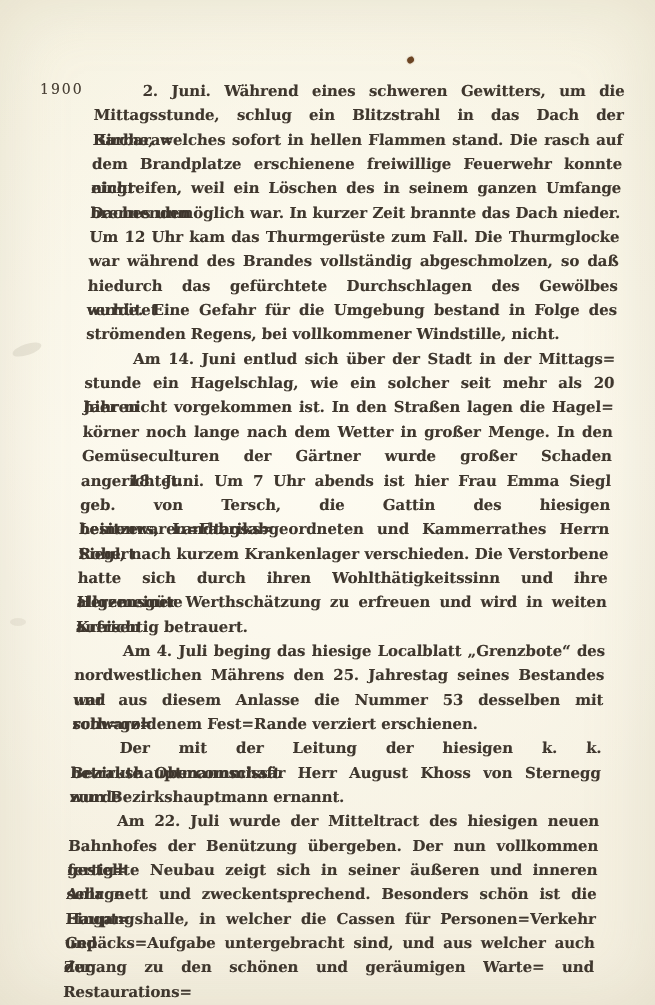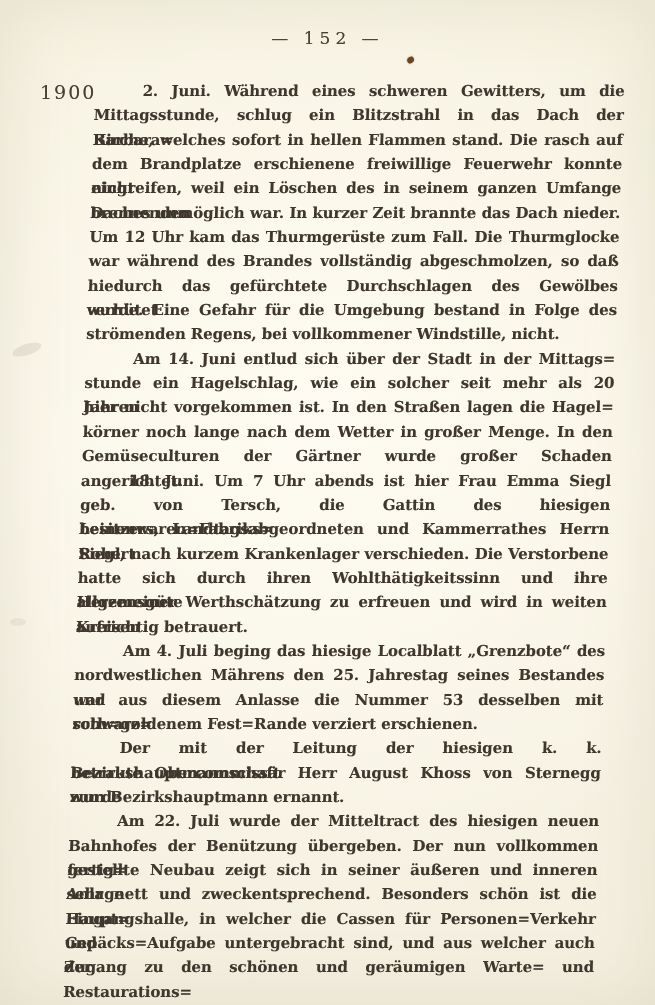--- a/index.html
+++ b/index.html
@@ -57,21 +57,21 @@
     top: 618px;
     width: 16px;
     height: 8px;
     background: rgba(125,118,100,0.10);
     border-radius: 50%;
   }
   .margin-year {
     position: absolute;
     left: 40px;
     top: 81px;
-    font-size: 19px;
+    font-size: 14px;
     letter-spacing: 2px;
     color: #4a4136;
     text-shadow: 0 0 0.5px rgba(74,65,54,0.5);
   }
   .text-block {
     position: absolute;
     left: 95px;
     top: 79px;
     width: 530px;
     transform: skewX(-2deg);
@@ -98,21 +98,20 @@
     text-indent: 48px;
   }
   .tline.lastline {
     text-align-last: left;
   }
 </style>
 </head>
 <body>
 
 <div class="page">
-  <div class="page-header">— 152 —</div>
 
   <div class="ink-speck"></div>
   <div class="margin-smudge"></div>
   <div class="margin-smudge-2"></div>
 
   <div class="margin-year">1900</div>
 
   <div class="text-block" id="text-block">
       <div class="paragraph">
         <div class="tline indent">2. Juni. Während eines schweren Gewitters, um die</div>

